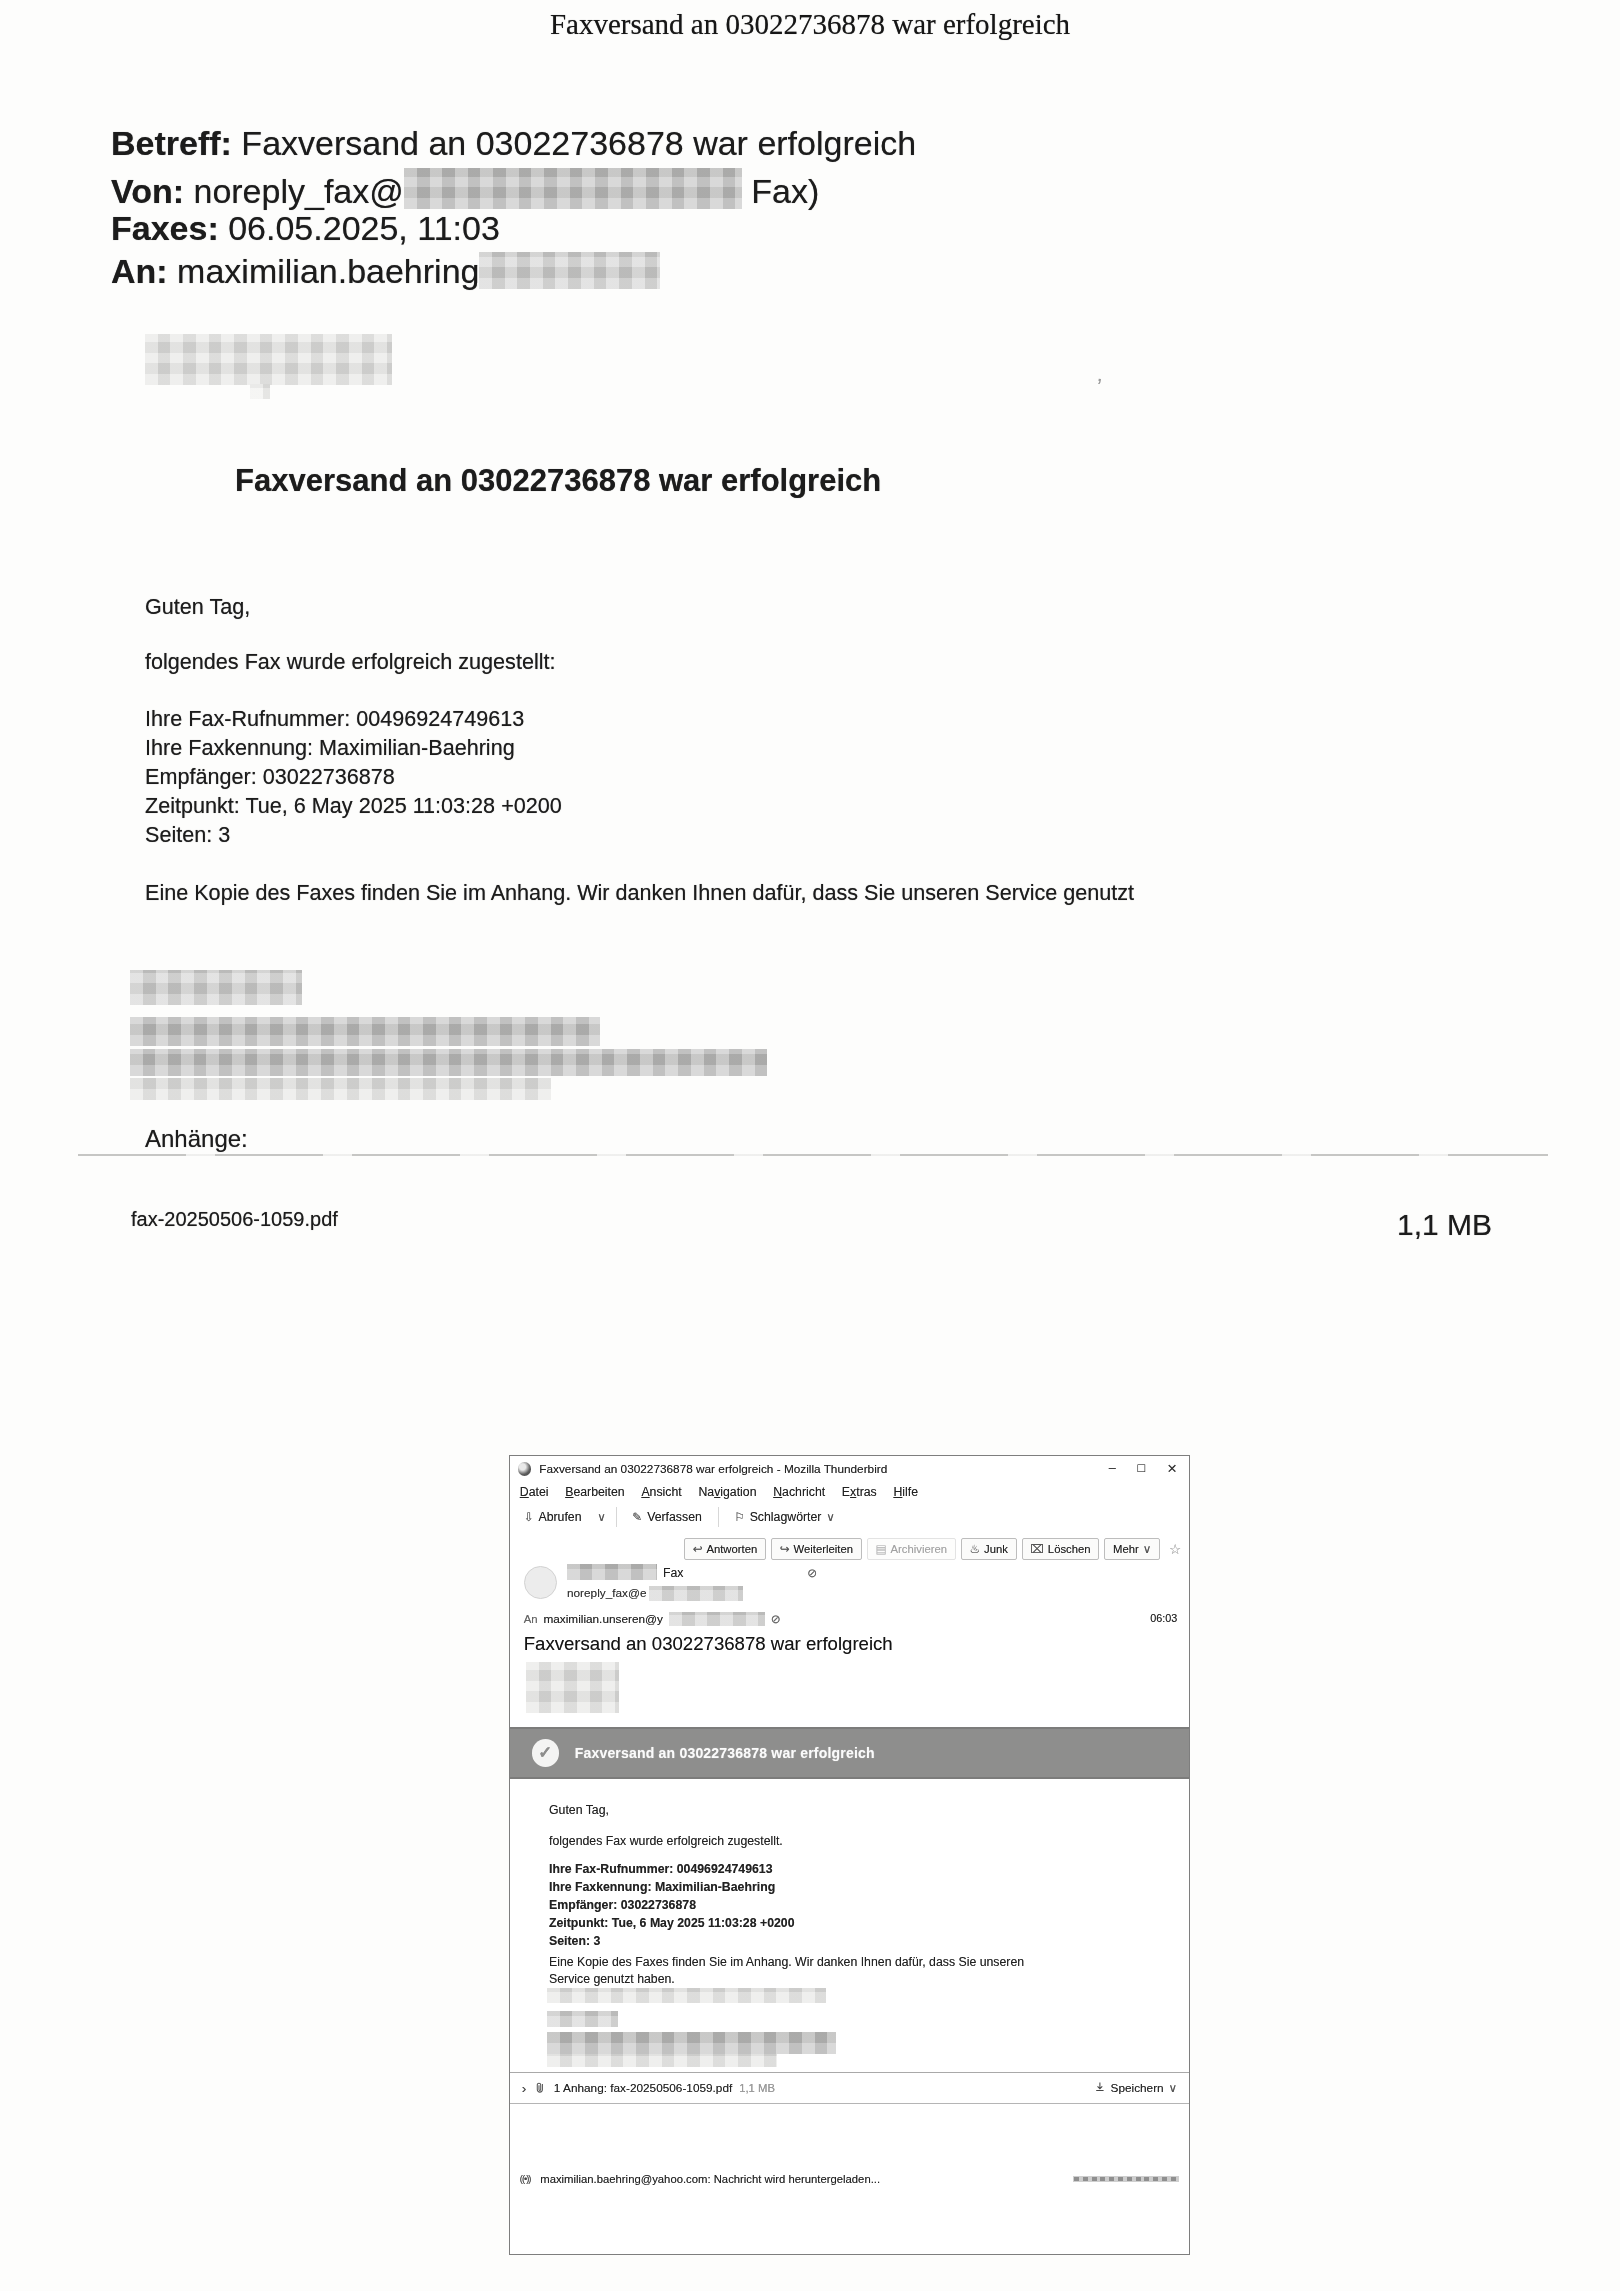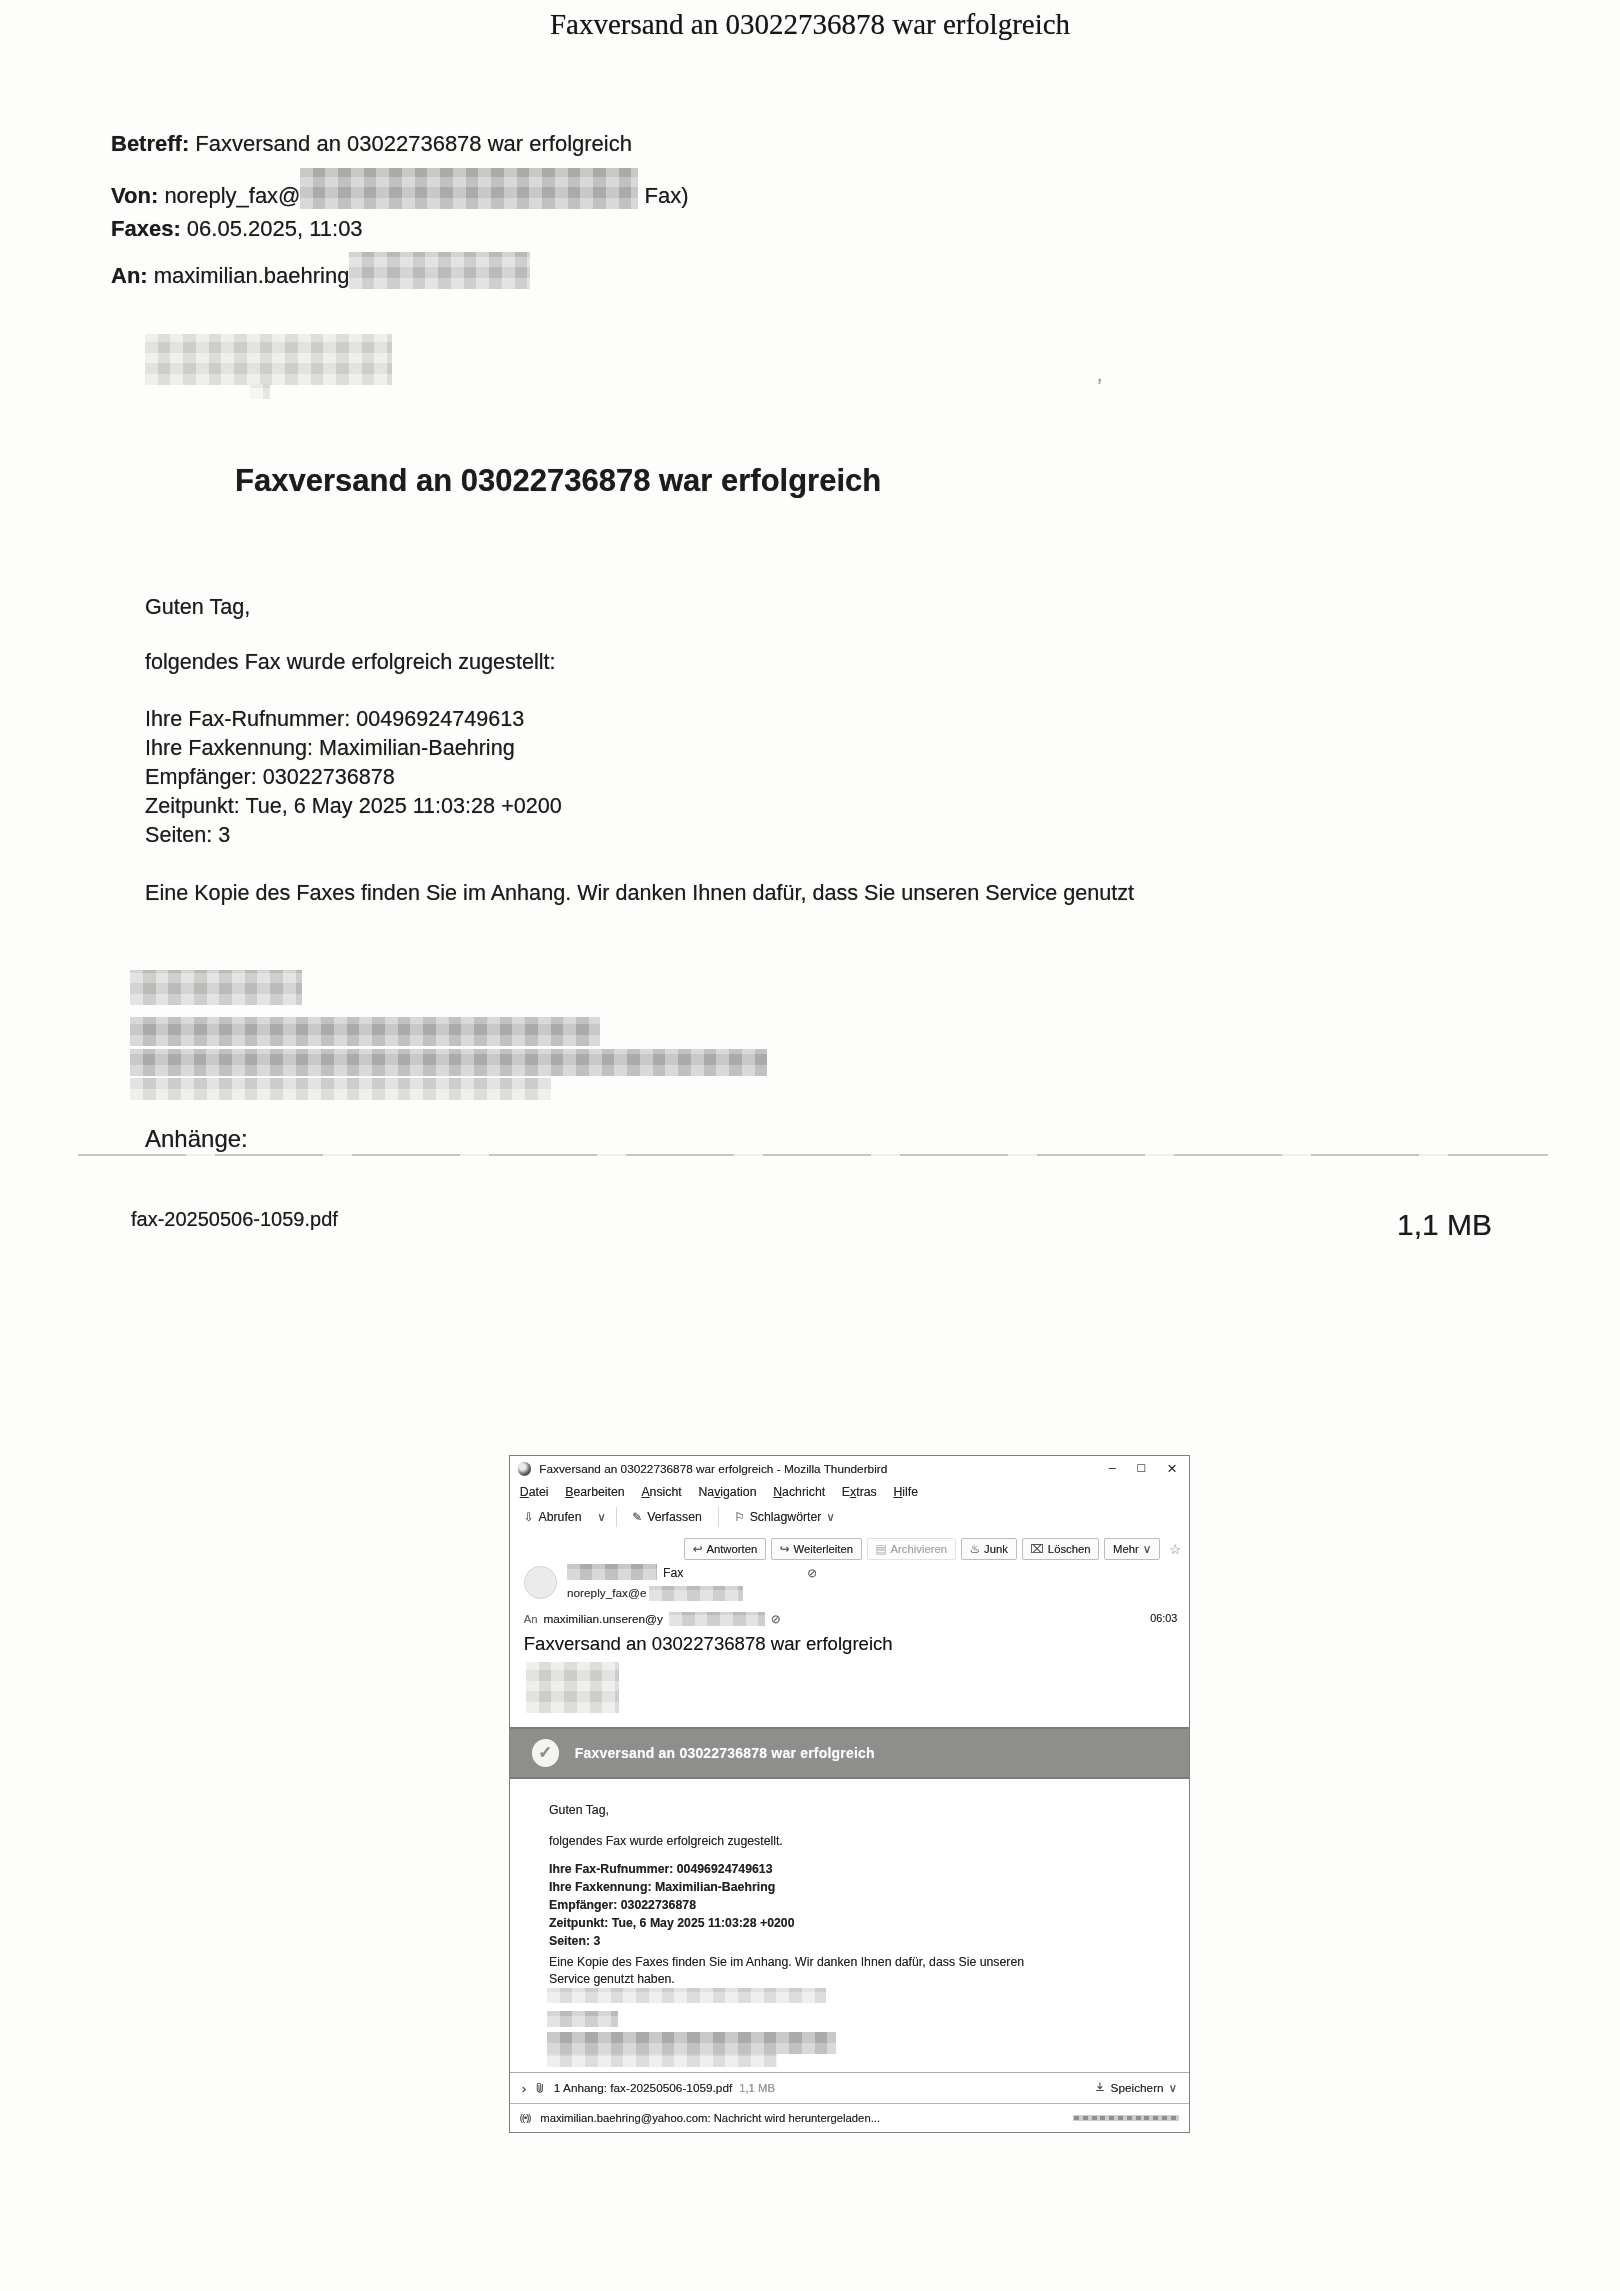--- a/index.html
+++ b/index.html
@@ -5,21 +5,21 @@
   *{box-sizing:border-box;margin:0;padding:0}
   html,body{background:#ffffff}
   .page{position:relative;width:1620px;height:2292px;background:#fdfdfc;overflow:hidden;
         font-family:"Liberation Sans",sans-serif;color:#1c1c1c}
   .abs{position:absolute}
   .ink{text-shadow:0 0 0.7px rgba(25,25,25,.65)}
 
   
   .top-title{top:7.8px;left:0;width:100%;text-align:center;font-family:"Liberation Serif",serif;
              font-size:29px;color:#161616}
-  .hrow{left:111px;font-size:22px;line-height:37px;white-space:nowrap}
+  .hrow{left:111px;font-size:34px;line-height:37px;white-space:nowrap}
   .hrow b{font-weight:700}
   .midtitle{left:235px;top:463px;font-size:31px;font-weight:700}
   .bodytxt{left:145px;font-size:21.6px;line-height:29px;white-space:nowrap}
   .closing{white-space:normal;width:1039px;line-height:30px}
   .anh{left:145px;top:1125px;font-size:24px}
   .attname{left:131px;top:1208px;font-size:20px}
   .attsize{left:1397px;top:1208px;font-size:30px}
   .rule{left:78px;top:1154px;width:1470px;height:2px;
         background:repeating-linear-gradient(90deg,#c6c6c4 0 108px,rgba(198,198,196,.25) 108px 137px)}
   .speck{color:#9a9a9a;font-size:23.5px}
@@ -29,21 +29,21 @@
       repeating-linear-gradient(90deg,rgba(255,255,255,.28) 0 12.7px,rgba(0,0,0,.05) 12.7px 25.5px),
       repeating-linear-gradient(0deg,rgba(255,255,255,.22) 0 10.8px,rgba(0,0,0,.05) 10.8px 21.6px);
       background-color:#b7b7b6}
   .px.inline{position:relative;display:inline-block;vertical-align:-5.9px}
   .px.light{background-color:#e3e3e1}
   .px.lighter{background-color:#eeeeec}
   .px.midl{background-color:#cfcfce}
   .px.mid{background-color:#bdbdbc}
 
   
-  .tb{left:509px;top:1455px;width:681px;height:678px;background:#fff;border:1px solid #7e7e7e;
+  .tb{left:509px;top:1455px;width:681px;height:800px;background:#fff;border:1px solid #7e7e7e;
       font-size:11.8px;color:#222;text-shadow:0 0 0.5px rgba(40,40,40,.5)}
   .tb .titlebar{top:0;left:0;right:0;height:25.5px;display:flex;align-items:center;padding:0 7.8px;gap:7.8px}
   .tb .appicon{width:13.7px;height:13.7px;border-radius:50%;
       background:radial-gradient(circle at 35% 35%,#e9e9e9 0 25%,#5d5d5d 60%,#3c3c3c 100%)}
   .tb .wtitle{font-size:11.8px;white-space:nowrap}
   .tb .wctrl{margin-left:auto;display:flex;gap:21.6px;font-size:12.7px;color:#333;padding-right:3.9px}
   .tb .wctrl span{cursor:default}
   .tb .menubar{top:25.5px;left:0;right:0;height:20.6px;display:flex;align-items:center;gap:16.7px;
       padding:0 9.8px;font-size:12.3px}
   .menu-item{white-space:nowrap}

